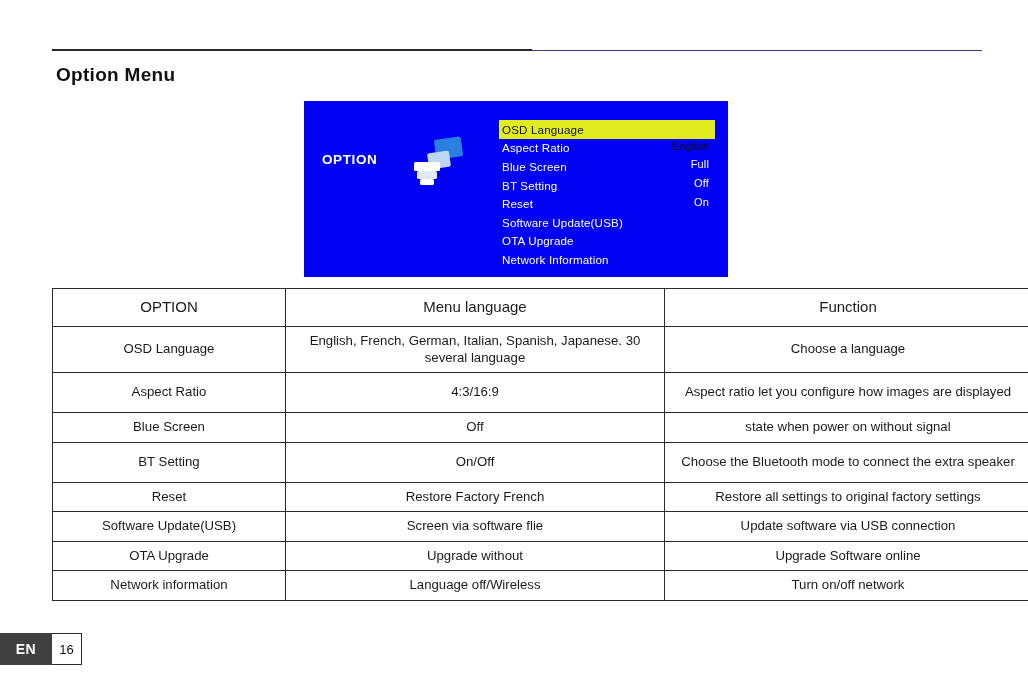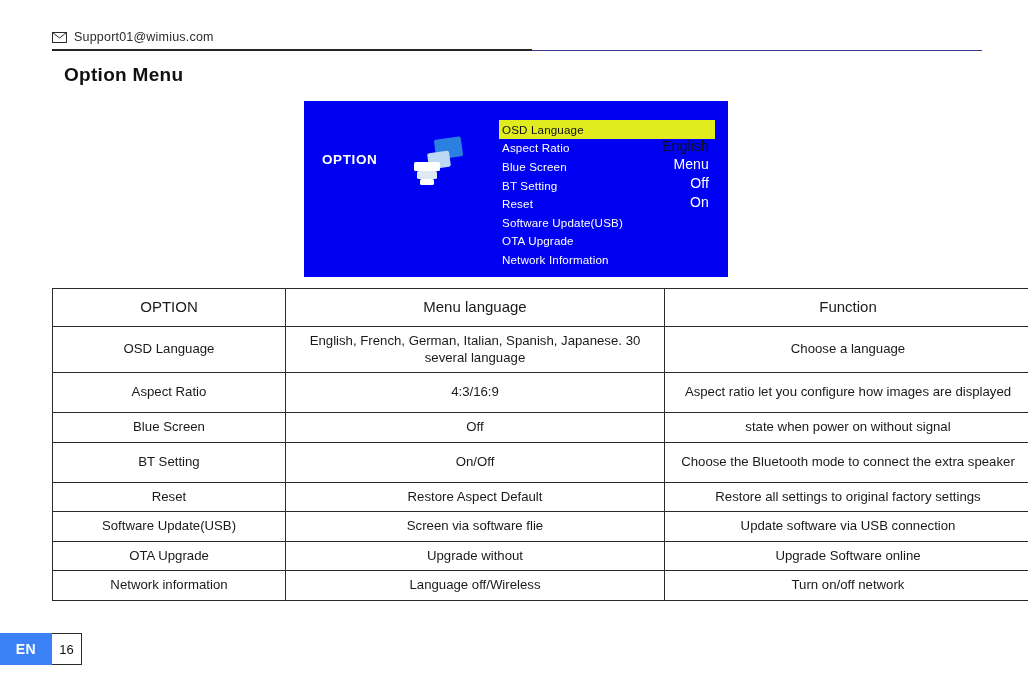--- a/index.html
+++ b/index.html
@@ -52,21 +52,21 @@
     left: 0;
     top: 19px;
     width: 480px;
     height: 2px;
     background: #262626;
   }
 
   
   .page-title {
     position: absolute;
-    left: 64px;
+    left: 56px;
     top: 64px;
     font-size: 19px;
     font-weight: bold;
     letter-spacing: .3px;
     color: #111;
   }
 
   
   .osd {
     position: absolute;
@@ -107,21 +107,21 @@
     padding: 0 6px 0 3px;
     box-sizing: border-box;
     font-size: 11.6px;
     color: #ffffff;
     letter-spacing: .15px;
   }
   .osd-row.selected {
     background: #e0ec1d;
     color: #111111;
   }
-  .osd-row .val { font-size: 14px; margin-top: 33px; }
+  .osd-row .val { font-size: 11px; margin-top: 33px; }
 
   
   .table {
     position: absolute;
     left: 52px;
     top: 288px;
     width: 928px;
     border-collapse: collapse;
     table-layout: fixed;
   }
@@ -151,21 +151,21 @@
   .footer {
     position: absolute;
     left: 0;
     top: 633px;
     display: flex;
     align-items: stretch;
     height: 32px;
   }
   .footer-en {
     width: 52px;
-    background: #3b82f6;
+    background: #404040;
     color: #ffffff;
     font-size: 14px;
     font-weight: bold;
     display: flex;
     align-items: center;
     justify-content: center;
     letter-spacing: .5px;
   }
   .footer-page {
     width: 30px;
@@ -178,29 +178,20 @@
     font-size: 13px;
     color: #111;
     background: #fff;
     text-align: center;
   }
 </style>
 </head>
 <body>
 
 <div class="header">
-  <div class="header-mail">
-    <span class="mail-icon">
-      <svg width="15" height="11" viewBox="0 0 15 11">
-        <rect x="0.5" y="0.5" width="14" height="10" fill="#ffffff" stroke="#2b2b2b" stroke-width="1"></rect>
-        <path d="M0.5 0.5 L7.5 6 L14.5 0.5" fill="none" stroke="#2b2b2b" stroke-width="1"></path>
-      </svg>
-    </span>
-    <span>Support01@wimius.com</span>
-  </div>
   <div class="header-rule"></div>
   <div class="header-rule-dark"></div>
 </div>
 
 <div class="page-title">Option Menu</div>
 
 <div class="osd">
   <div class="osd-label">OPTION</div>
   <div class="osd-graphic">
     <svg width="66" height="54" viewBox="0 0 66 54">
@@ -211,21 +202,21 @@
       <rect x="16" y="43" width="14" height="6" rx="1.5" fill="#ffffff"></rect>
     </svg>
   </div>
   <div class="osd-menu">
     <div class="osd-row selected">
       <span>OSD Language</span>
       <span class="val">English</span>
     </div>
     <div class="osd-row">
       <span>Aspect Ratio</span>
-      <span class="val">Menu</span>
+      <span class="val">Full</span>
     </div>
     <div class="osd-row">
       <span>Blue Screen</span>
       <span class="val">Off</span>
     </div>
     <div class="osd-row">
       <span>BT Setting</span>
       <span class="val">On</span>
     </div>
     <div class="osd-row">
@@ -271,21 +262,21 @@
       <td>Off</td>
       <td>state when power on without signal</td>
     </tr>
     <tr class="r-2">
       <td>BT Setting</td>
       <td>On/Off</td>
       <td>Choose the Bluetooth mode to connect the extra speaker</td>
     </tr>
     <tr class="r-1">
       <td>Reset</td>
-      <td>Restore Aspect Default</td>
+      <td>Restore Factory French</td>
       <td>Restore all settings to original factory settings</td>
     </tr>
     <tr class="r-1">
       <td>Software Update(USB)</td>
       <td>Screen via software flie</td>
       <td>Update software via USB connection</td>
     </tr>
     <tr class="r-1">
       <td>OTA Upgrade</td>
       <td>Upgrade without</td>

